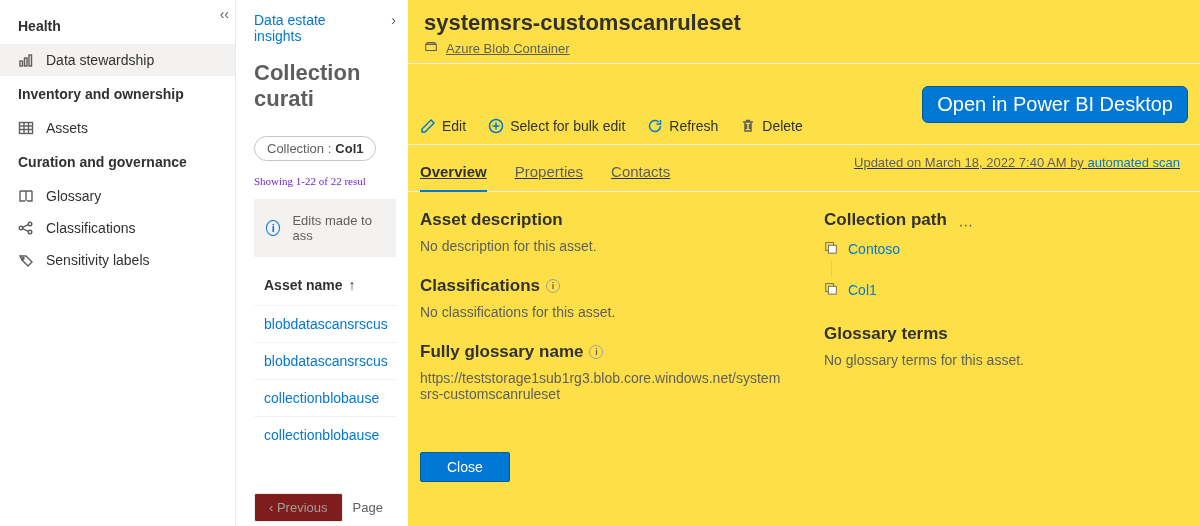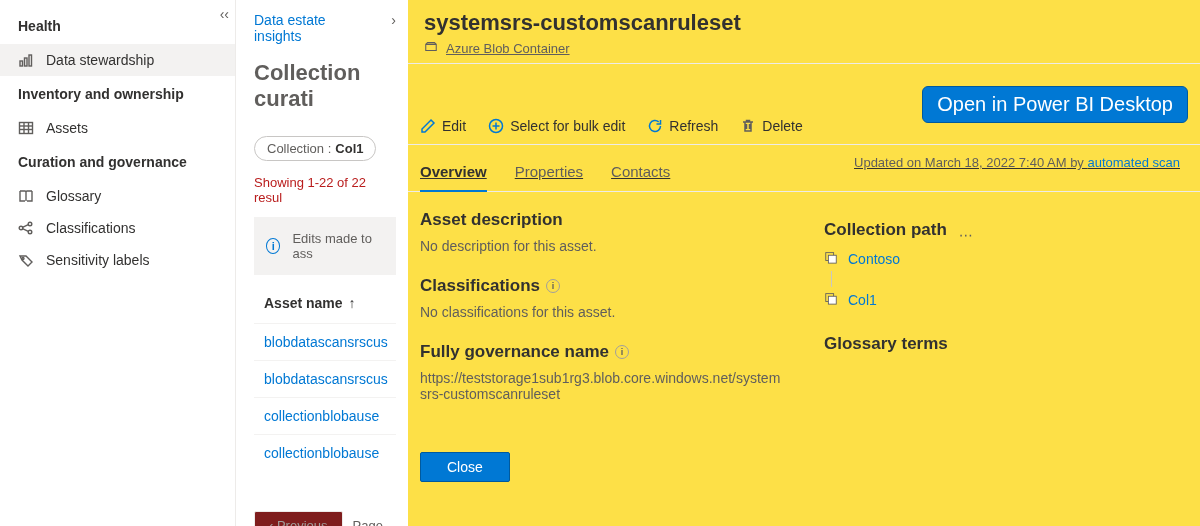--- a/index.html
+++ b/index.html
@@ -14,21 +14,21 @@
   .side-item.active { background:#f3f2f1; font-weight:400; }
   .side-icon { width:16px; height:16px; display:inline-flex; align-items:center; justify-content:center; color:#605e5c; }
   .side-icon svg { width:16px; height:16px; stroke:#605e5c; fill:none; stroke-width:1.4; }
 
   
   .middle { flex:0 0 160px; padding:8px 0 0 18px; border-right:none; position:relative; overflow:hidden; }
   .crumb { color:#0078d4; font-size:14px; padding:4px 0; display:flex; align-items:flex-start; gap:22px; }
   .page-title { font-size:22px; font-weight:600; color:#605e5c; padding:12px 0 24px 0; }
   .chip { display:inline-flex; align-items:center; gap:4px; border:1px solid #c8c6c4; border-radius:14px; padding:4px 12px; font-size:13px; color:#605e5c; }
   .chip b { font-weight:600; color:#323130; }
-  .result-count { font-size:13px; color:#b91c1c; padding:14px 0 12px; }
+  .result-count { font-size:11px; color:#6d28d9; padding:14px 0 12px;font-family:Liberation Serif, serif; }
   .info-banner { background:#f3f2f1; display:flex; align-items:center; gap:12px; padding:14px 12px; color:#605e5c; font-size:13px; }
   .info-banner .icn { color:#0078d4; font-weight:700; border:1.5px solid #0078d4; border-radius:50%; width:16px; height:16px; display:flex; align-items:center; justify-content:center; font-size:11px; }
   .col-head { font-weight:600; padding:20px 0 12px 10px; font-size:14px; display:flex; align-items:center; gap:6px; }
   .asset-link { color:#0078d4; padding:10px 0 10px 10px; font-size:14px; cursor:pointer; border-top:1px solid #f3f2f1; }
   .pager { margin-top:40px; display:flex; align-items:center; gap:10px; }
   .prev-btn { background:#7f1d1d; border:1px solid #edebe9; color:#a19f9d; padding:6px 14px; font-size:13px; border-radius:2px; }
   .page-txt { color:#605e5c; font-size:13px; }
 
   
   .detail { position:absolute; left:408px; top:0; right:0; bottom:0; background:#fde047; display:flex; flex-direction:column; }
@@ -210,28 +210,28 @@
         <div class="sec-title">Asset description</div>
         <div class="sec-text">No description for this asset.</div>
 
         <div class="sec-title">
           <span>Classifications</span>
           <span class="hint">i</span>
         </div>
         <div class="sec-text">No classifications for this asset.</div>
 
         <div class="sec-title">
-          <span>Fully governance name</span>
+          <span>Fully glossary name</span>
           <span class="hint">i</span>
         </div>
         <div class="sec-text">https://teststorage1sub1rg3.blob.core.windows.net/systemsrs-customscanruleset</div>
       </div>
 
       <div class="col">
-        <div style="display:flex; align-items:center;margin-top:10px;">
+        <div style="display:flex; align-items:center;">
           <div class="sec-title" style="margin-bottom:10px;">Collection path</div>
           <span class="more">⋯</span>
         </div>
         <div class="cpath">
           <div class="cpath-row">
             <span><svg viewBox="0 0 16 16">
                   <rect x="2" y="3" width="9" height="9"></rect>
                   <rect x="5" y="6" width="9" height="9" fill="#fff"></rect>
                 </svg></span>
             <a>Contoso</a>
@@ -240,20 +240,21 @@
           <div class="cpath-row">
             <span><svg viewBox="0 0 16 16">
                   <rect x="2" y="3" width="9" height="9"></rect>
                   <rect x="5" y="6" width="9" height="9" fill="#fff"></rect>
                 </svg></span>
             <a>Col1</a>
           </div>
         </div>
 
         <div class="sec-title" style="margin-top:26px;">Glossary terms</div>
+        <div class="sec-text">No glossary terms for this asset.</div>
       </div>
     </div>
 
     <div class="dfoot">
       <button class="close-btn">Close</button>
     </div>
   </div>
 
 </div>
 

